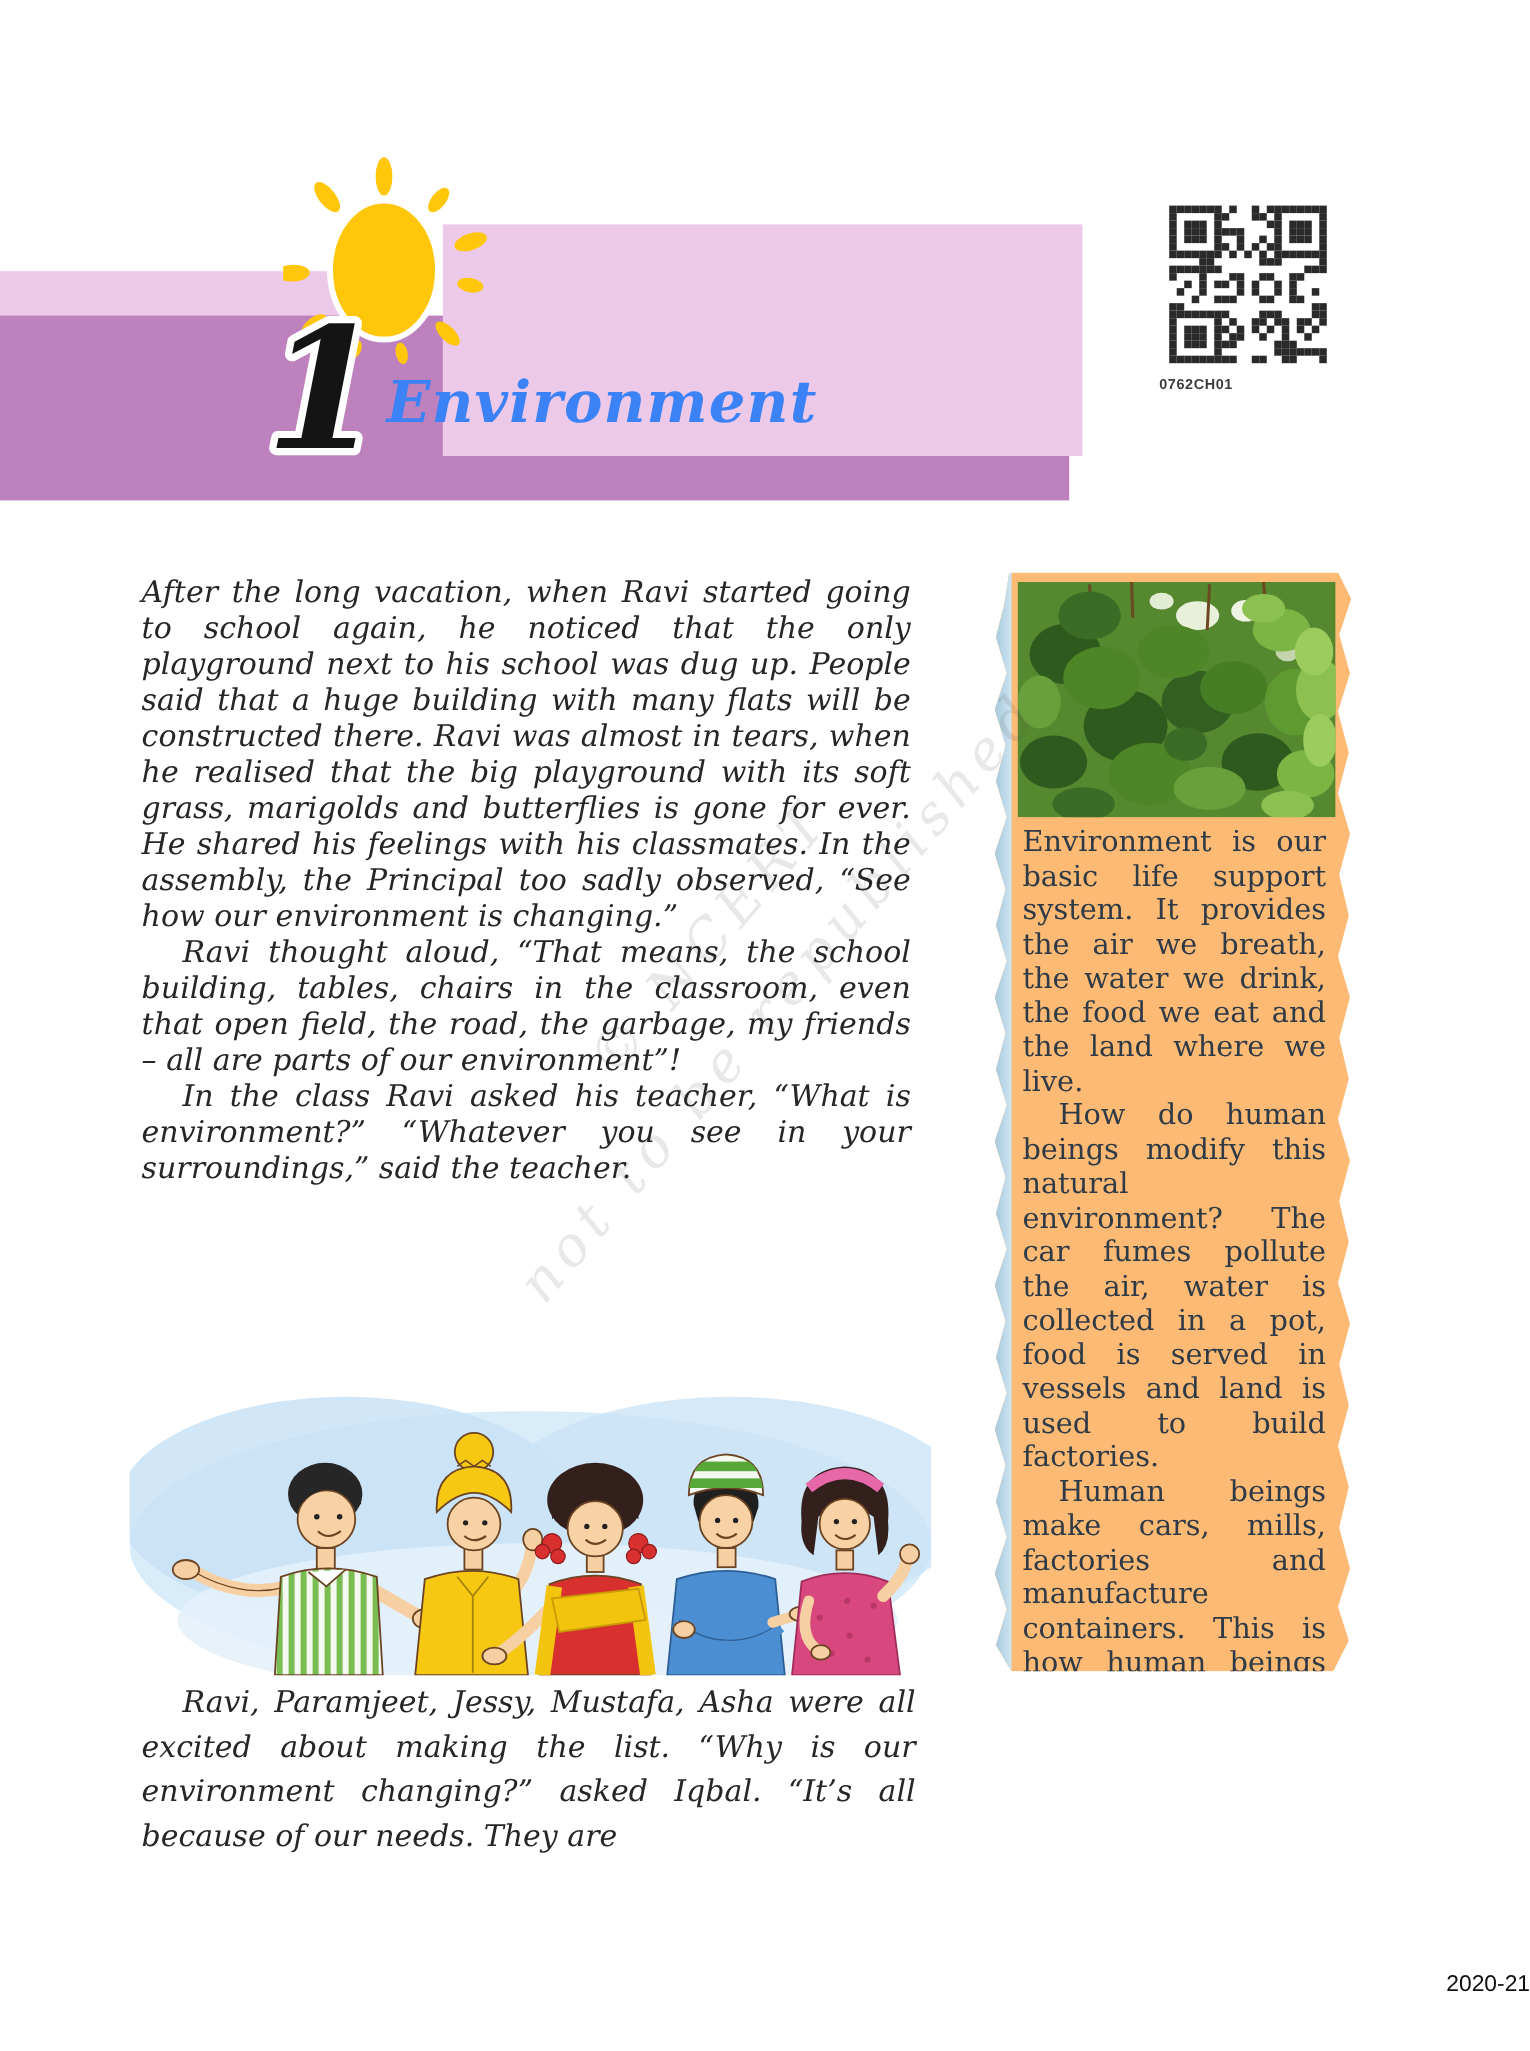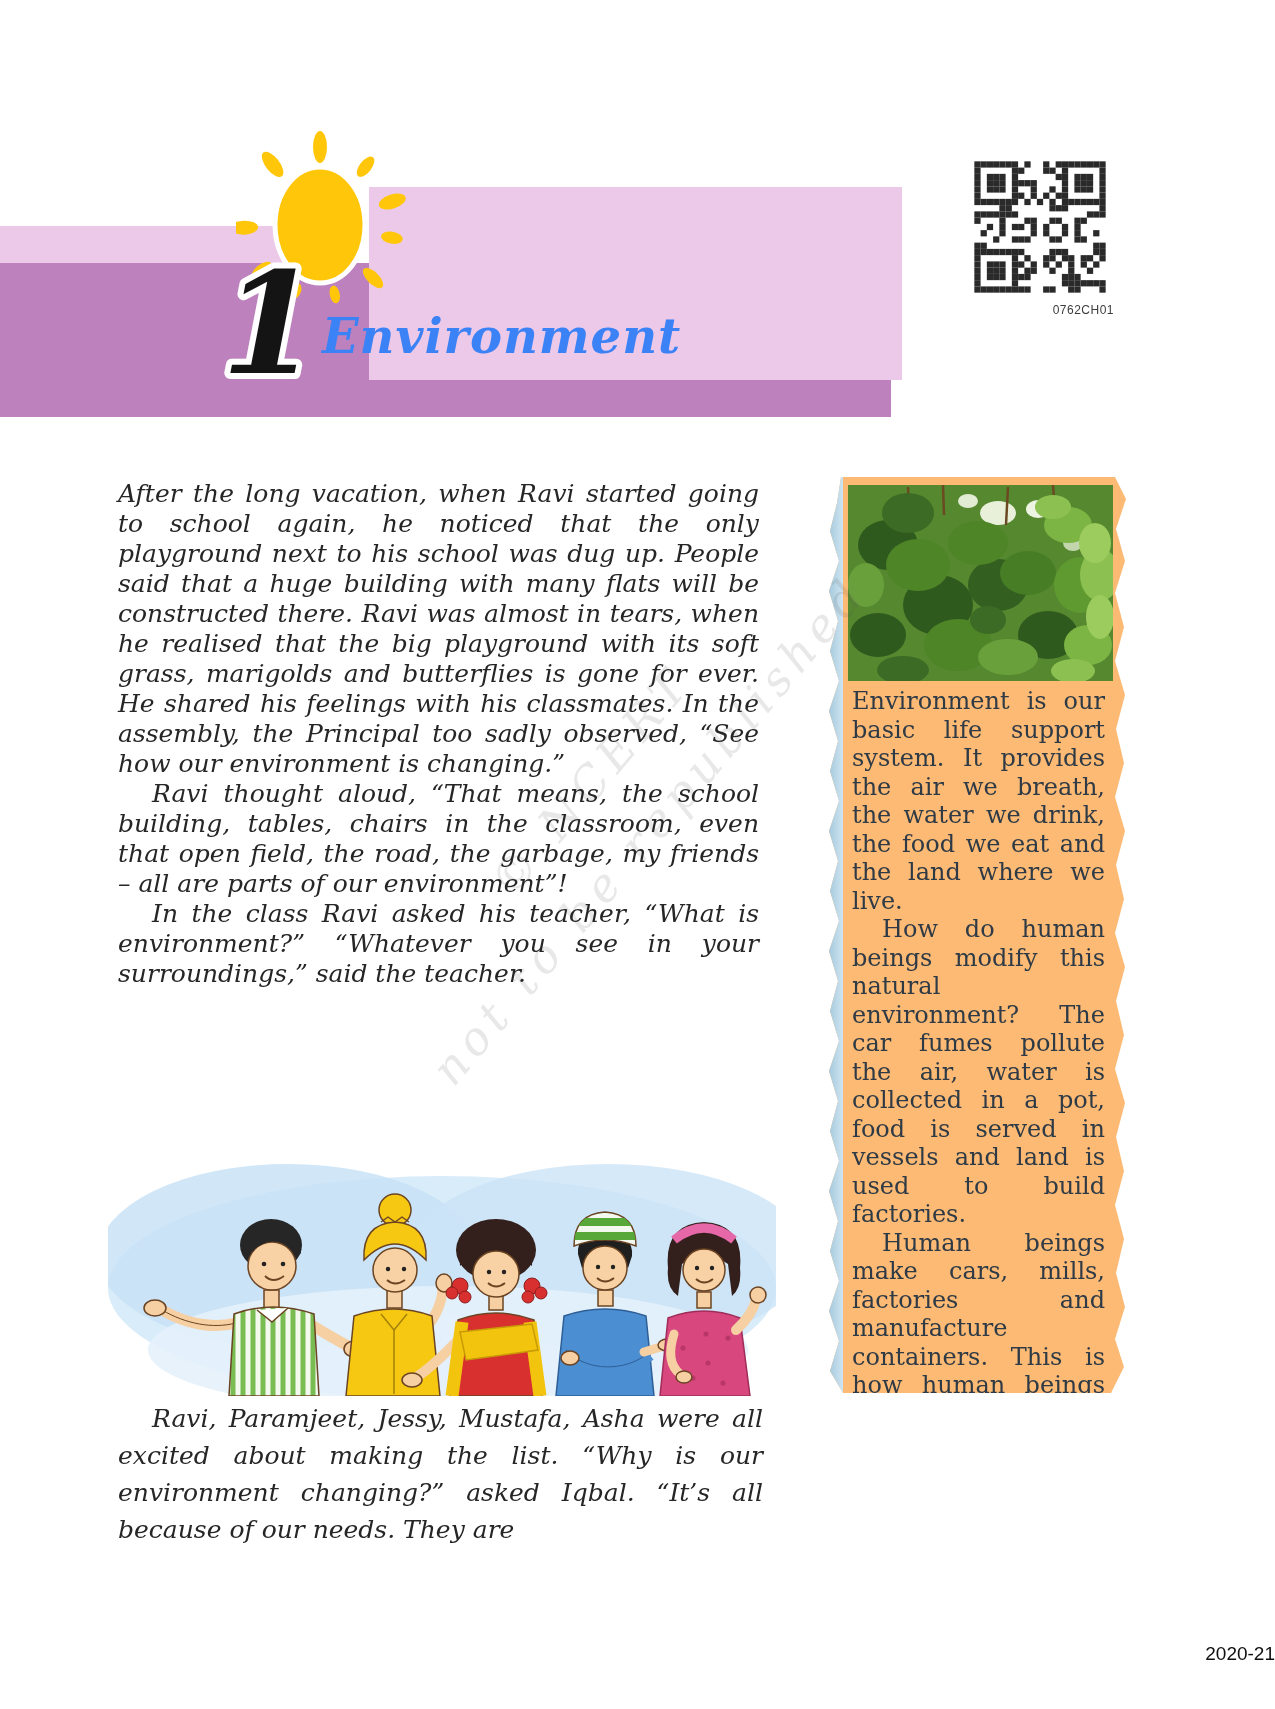--- a/index.html
+++ b/index.html
@@ -8,21 +8,21 @@
 
   
   .hdr-strip{position:absolute;left:0;top:226px;width:342px;height:38px;background:#ecc9e8;}
   .hdr-band{position:absolute;left:0;top:263px;width:891px;height:154px;background:#bd82be;}
   .hdr-box{position:absolute;left:369px;top:187px;width:533px;height:193px;background:#ecc9e8;}
   .sun{position:absolute;left:236px;top:128px;z-index:5;}
   .num-svg{position:absolute;left:220px;top:253px;z-index:6;}
   .chapter-title{position:absolute;left:322px;top:308px;z-index:6;font-size:48px;font-style:italic;
         font-weight:bold;color:#3b82f6;letter-spacing:1px;font-family:"DejaVu Serif",serif;}
 
-  .qr-wrap{position:absolute;left:966px;top:153px;width:148px;text-align:right;}
+  .qr-wrap{position:absolute;left:966px;top:163px;width:148px;text-align:left;font-weight:bold;}
   .qr{display:block;width:148px;height:148px;background:#fff;}
   .qr-label{font-family:"Liberation Sans",sans-serif;font-size:12px;color:#3c3c3c;
         margin-top:2px;letter-spacing:.5px;}
 
   
   .watermark{position:absolute;left:290px;top:730px;width:660px;transform:rotate(-50deg);
         text-align:center;color:rgba(95,95,95,.14);font-size:46px;font-style:italic;
         letter-spacing:7px;line-height:76px;z-index:1;user-select:none;}
 
   

